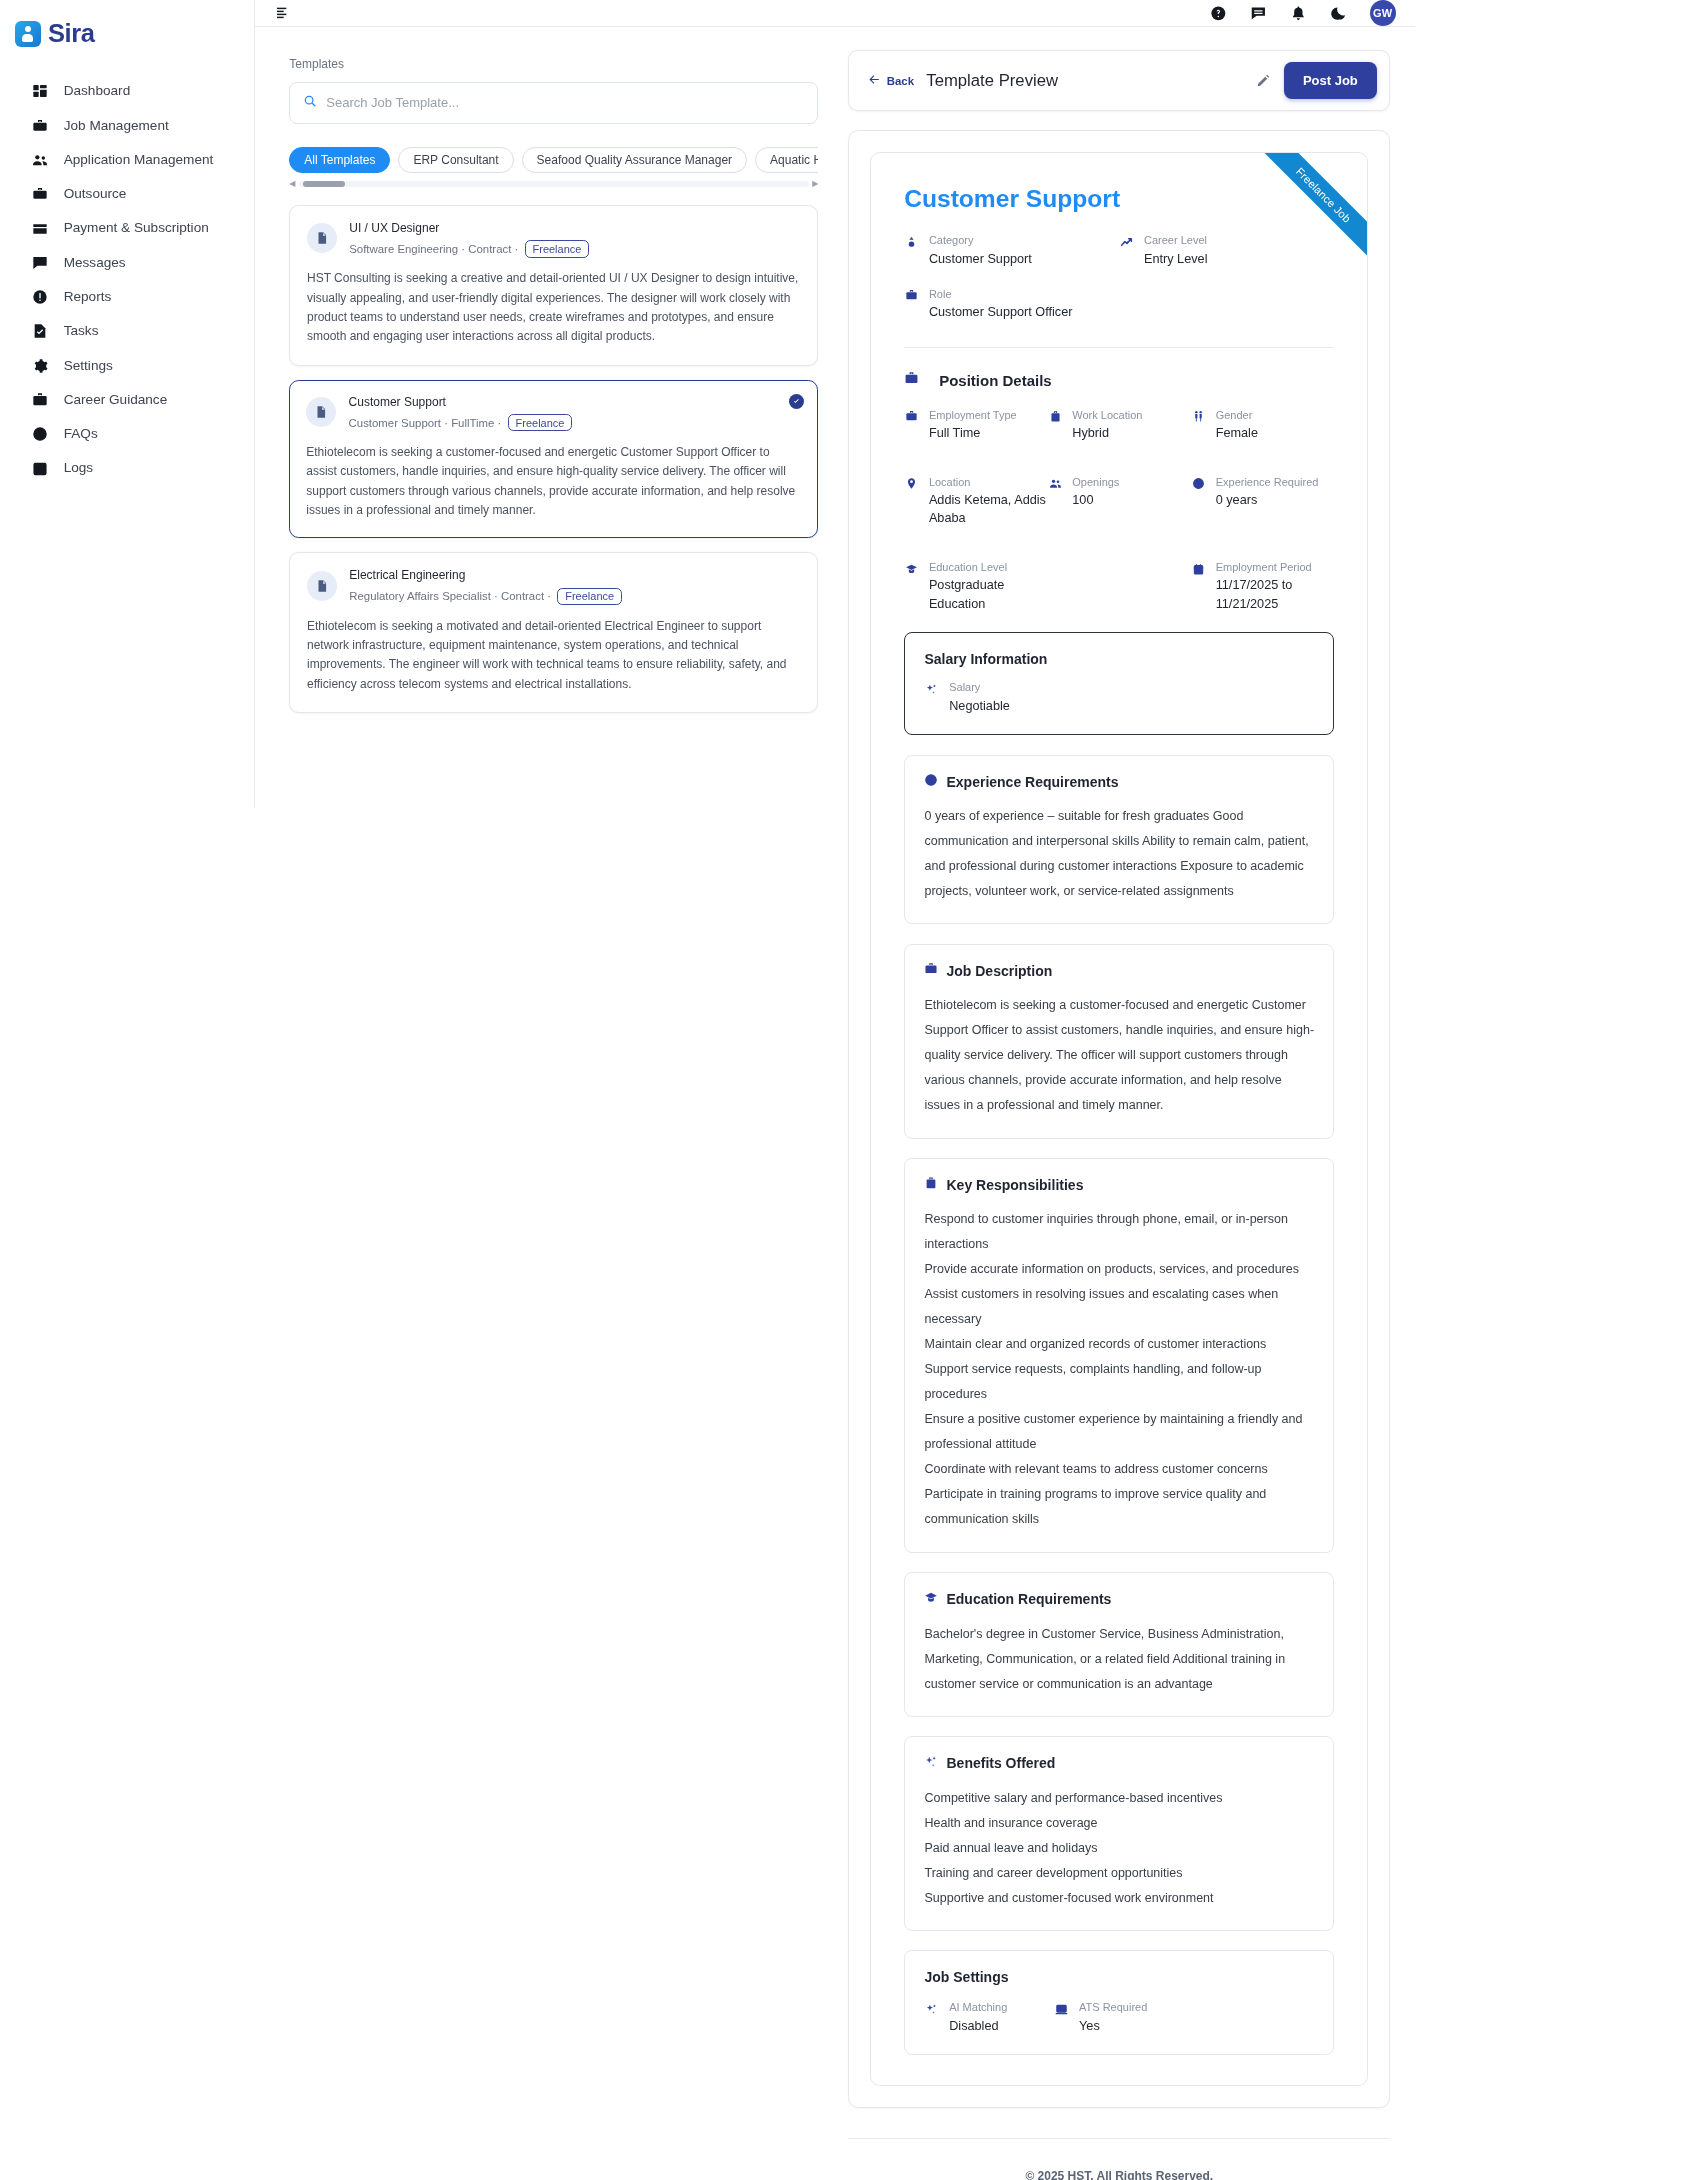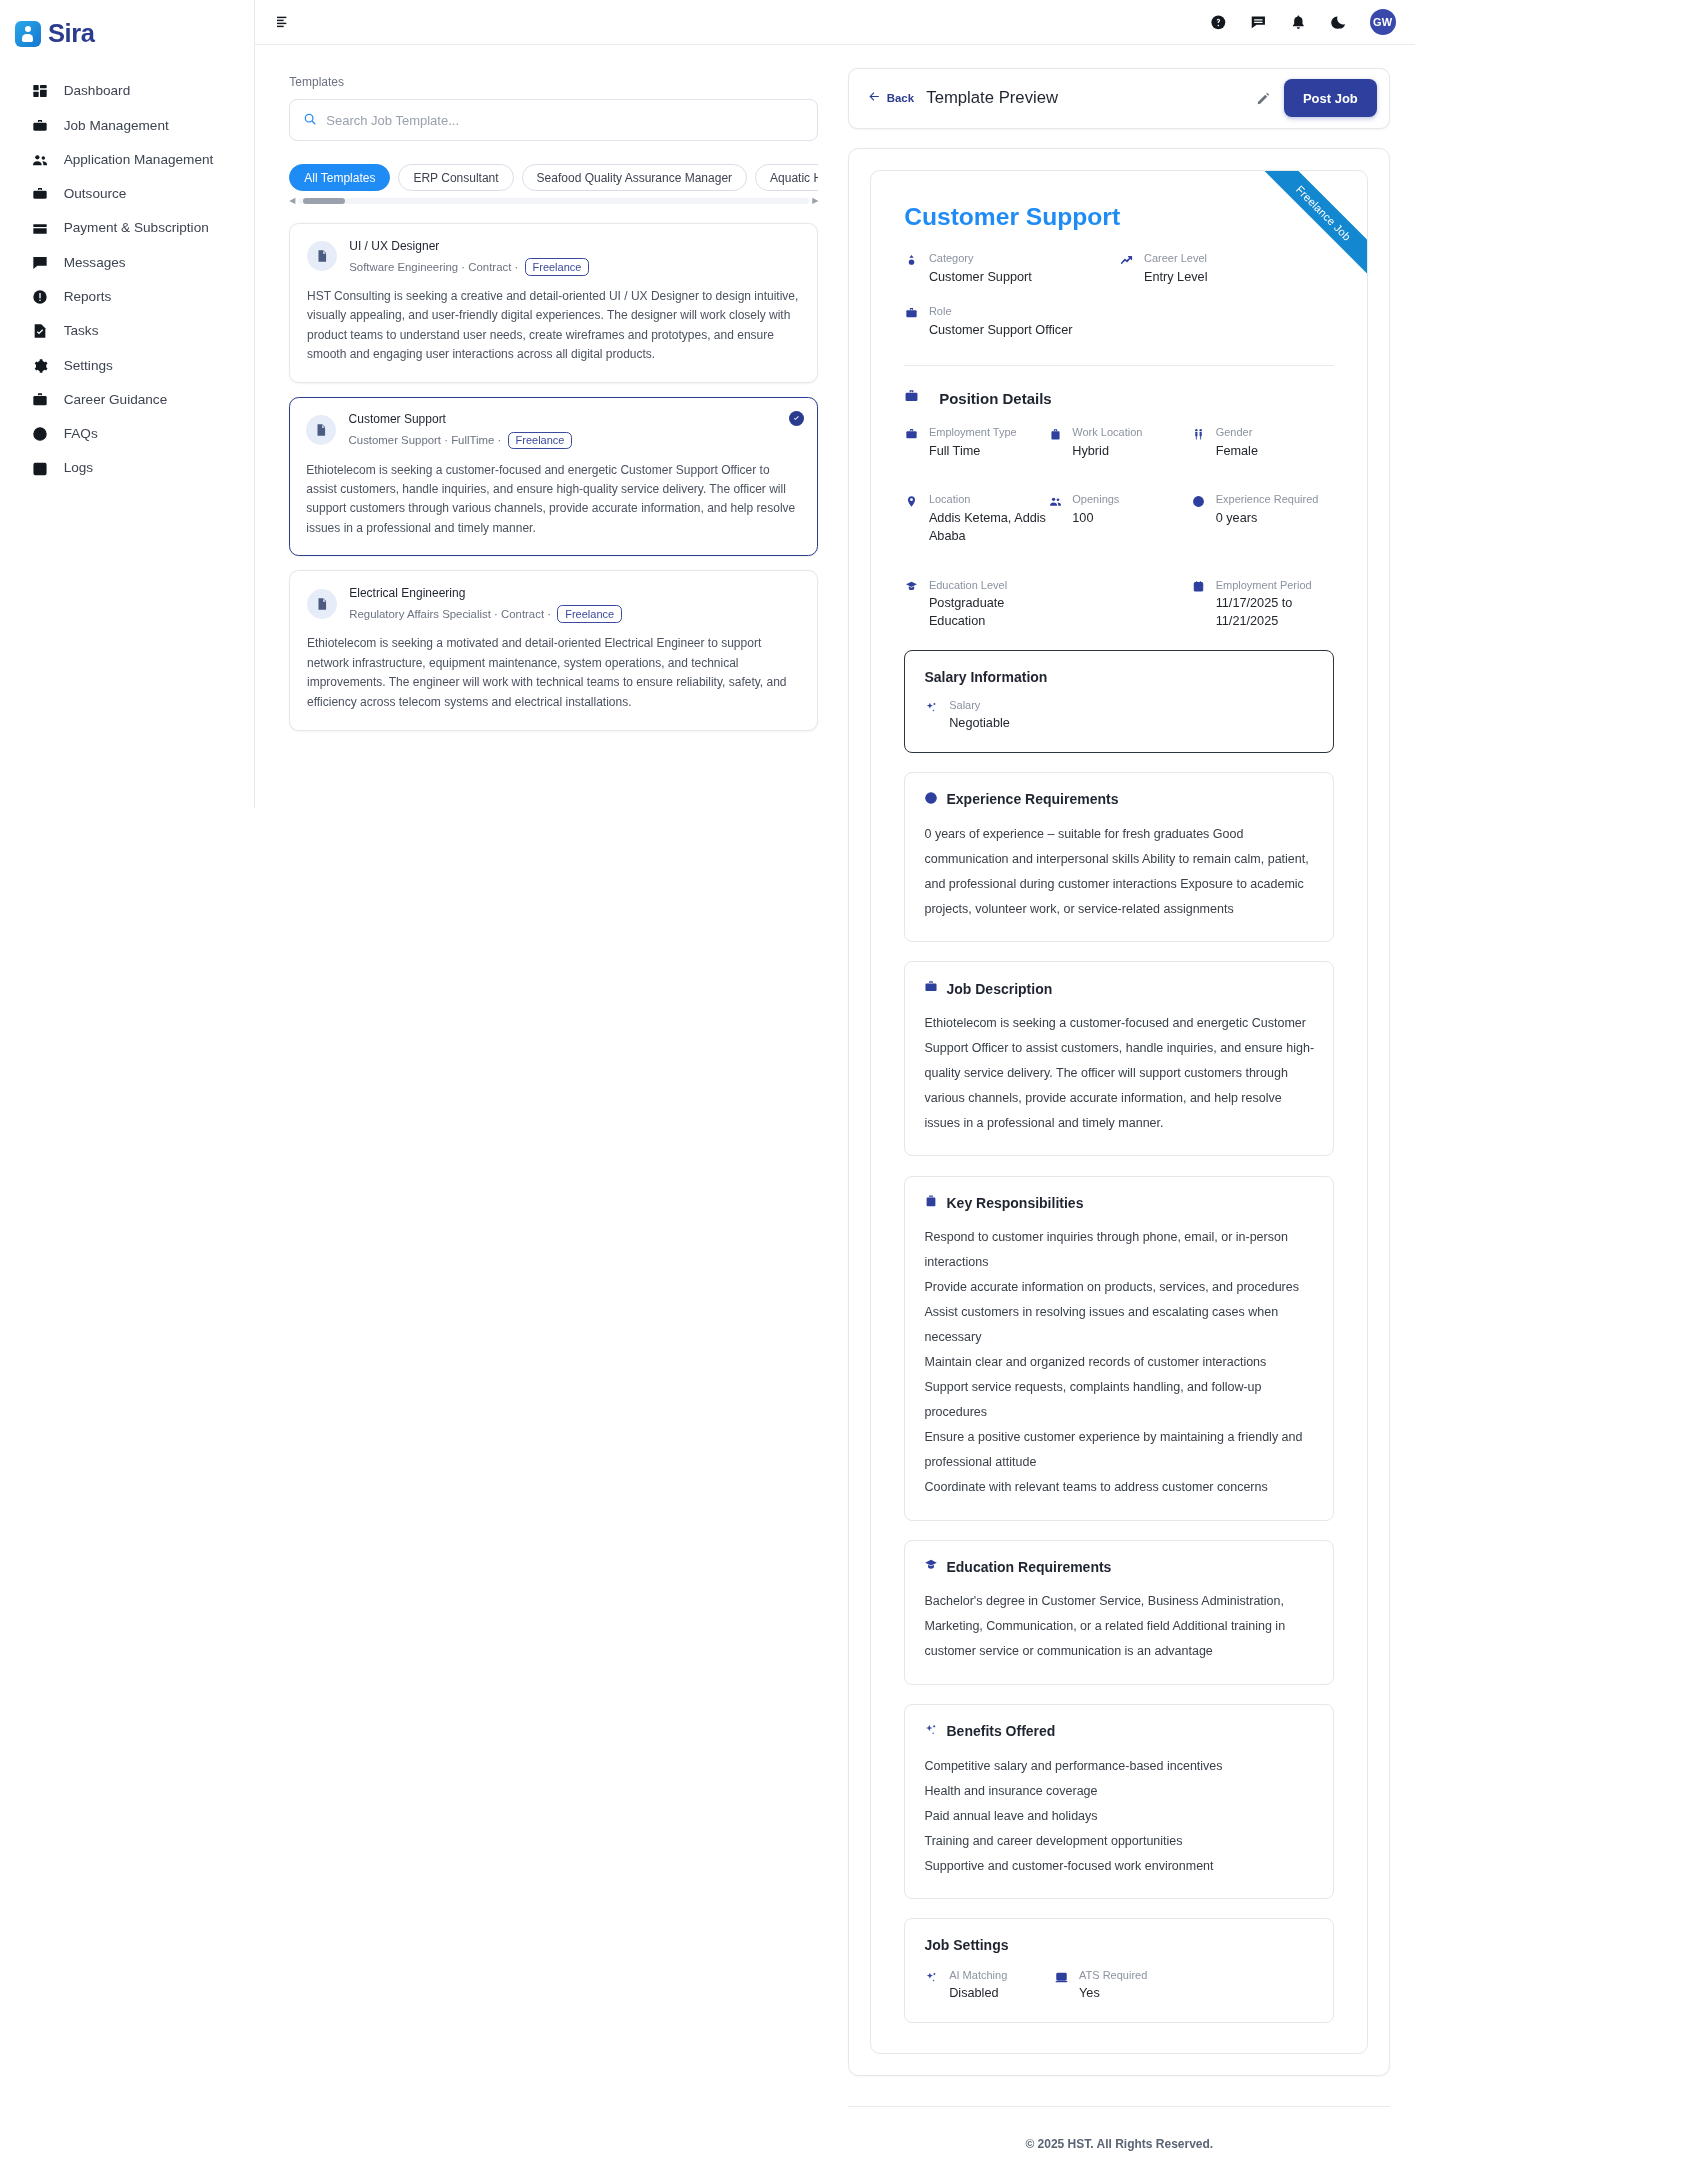--- a/index.html
+++ b/index.html
@@ -719,20 +719,21 @@
                 <span class="box-title">Key Responsibilities</span>
               </div>
               <div class="box-list">
                 <div>Respond to customer inquiries through phone, email, or in-person interactions</div>
                 <div>Provide accurate information on products, services, and procedures</div>
                 <div>Assist customers in resolving issues and escalating cases when necessary</div>
                 <div>Maintain clear and organized records of customer interactions</div>
                 <div>Support service requests, complaints handling, and follow-up procedures</div>
                 <div>Ensure a positive customer experience by maintaining a friendly and professional attitude</div>
                 <div>Coordinate with relevant teams to address customer concerns</div>
+                <div>Participate in training programs to improve service quality and communication skills</div>
               </div>
             </div>
 
             <div class="card-box">
               <div class="box-head">
                 <span><svg viewBox="0 0 24 24" fill="#2e3f9e">
                       <path d="M12 3l10 5-10 5L2 8l10-5z"></path>
                       <path d="M7 11.6v4c0 1.7 2.4 3 5 3s5-1.3 5-3v-4l-5 2.5-5-2.5z"></path>
                     </svg></span>
                 <span class="box-title">Education Requirements</span>

